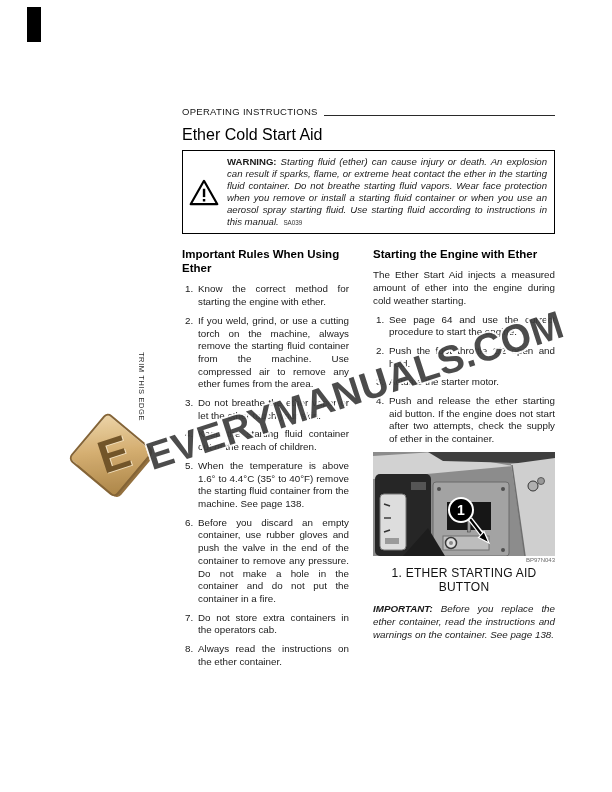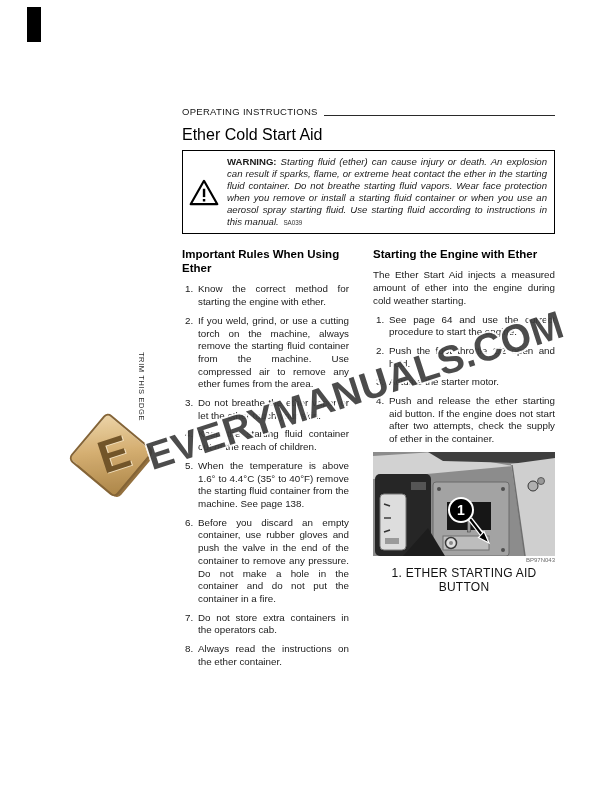--- a/index.html
+++ b/index.html
@@ -185,20 +185,24 @@
             <line x1="97" y1="67" x2="112" y2="86" stroke="#fff" stroke-width="5"></line>
             <line x1="97" y1="67" x2="110" y2="84" stroke="#000" stroke-width="2.2"></line>
             <polygon points="116,91 105.5,85.5 111,79.5" fill="#000" stroke="#fff" stroke-width="1.2"></polygon>
             <circle cx="88" cy="58" r="12" fill="#000" stroke="#fff" stroke-width="2"></circle>
             <text x="88" y="63" text-anchor="middle" font-size="14" font-weight="bold" fill="#fff" font-family="Liberation Sans, sans-serif">1</text>
           </svg>
           <div class="photo-code">BP97N043</div>
           <figcaption class="caption">1. ETHER STARTING AID BUTTON</figcaption>
         </figure>
 
+        <p class="note">
+          <b>IMPORTANT:</b>
+          <span>Before you replace the ether container, read the instructions and warnings on the container. See page 138.</span>
+        </p>
       </div>
     </div>
   </div>
 
 
   <div class="watermark">
     <div class="wm-logo">
       <div class="diamond-back"></div>
       <div class="diamond"></div>
       <div class="logo-letter">E</div>

